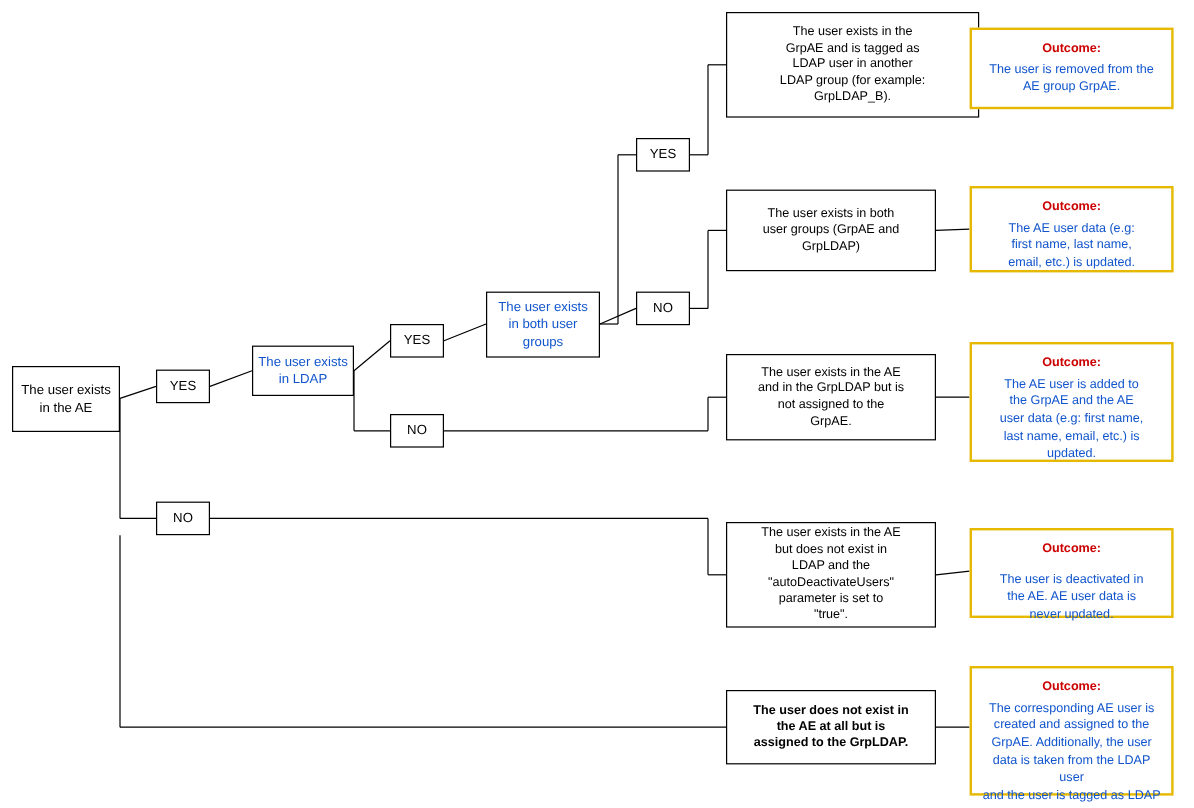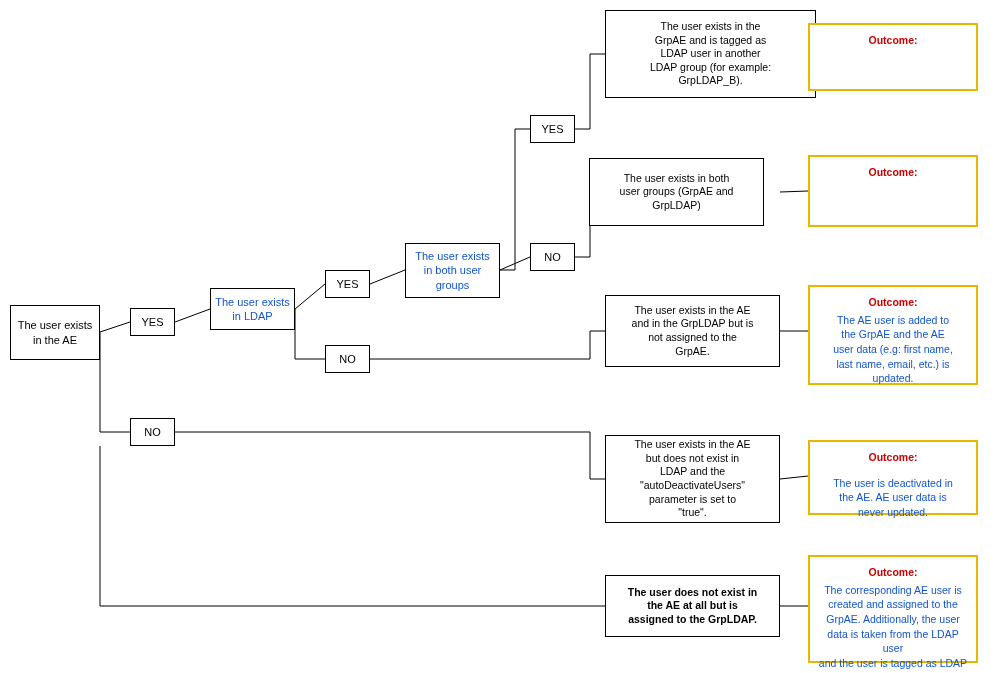--- a/index.html
+++ b/index.html
@@ -150,21 +150,21 @@
   </div>
 
   <div class="node" style="left:605px;top:10px;width:211px;height:88px;font-size:10.5px;">
     <span style="white-space:pre-line;text-align:center;">The user exists in the
 GrpAE and is tagged as
 LDAP user in another
 LDAP group (for example:
 GrpLDAP_B).</span>
   </div>
 
-  <div class="node" style="left:589px;top:158px;width:175px;height:68px;font-size:10.5px;">
+  <div class="node" style="left:605px;top:158px;width:175px;height:68px;font-size:10.5px;">
     <span style="white-space:pre-line;text-align:center;">The user exists in both
 user groups (GrpAE and
 GrpLDAP)</span>
   </div>
 
   <div class="node" style="left:605px;top:295px;width:175px;height:72px;font-size:10.5px;">
     <span style="white-space:pre-line;text-align:center;">The user exists in the AE
 and in the GrpLDAP but is
 not assigned to the
 GrpAE.</span>
@@ -180,24 +180,29 @@
   </div>
 
   <div class="node" style="left:605px;top:575px;width:175px;height:62px;font-size:10.5px;font-weight:bold;">
     <span style="white-space:pre-line;text-align:center;">The user does not exist in
 the AE at all but  is
 assigned to the GrpLDAP.</span>
   </div>
 
   <div class="outcome" style="left:808px;top:23px;width:170px;height:68px;">
     <div class="outcome-label">Outcome:</div>
+    <div class="outcome-text" style="font-size:10.5px;margin-top:3px;">The user is removed from
+the AE group GrpAE.</div>
   </div>
 
   <div class="outcome" style="left:808px;top:155px;width:170px;height:72px;">
     <div class="outcome-label">Outcome:</div>
+    <div class="outcome-text" style="font-size:10.5px;margin-top:3px;white-space:pre-line;">The AE user data (e.g:
+first name, last name,
+email, etc.) is updated.</div>
   </div>
 
   <div class="outcome" style="left:808px;top:285px;width:170px;height:100px;">
     <div class="outcome-label">Outcome:</div>
     <div class="outcome-text" style="font-size:10.5px;margin-top:3px;white-space:pre-line;">The AE user is added to
 the GrpAE and the AE
 user data (e.g: first name,
 last name, email, etc.) is
 updated.</div>
   </div>

